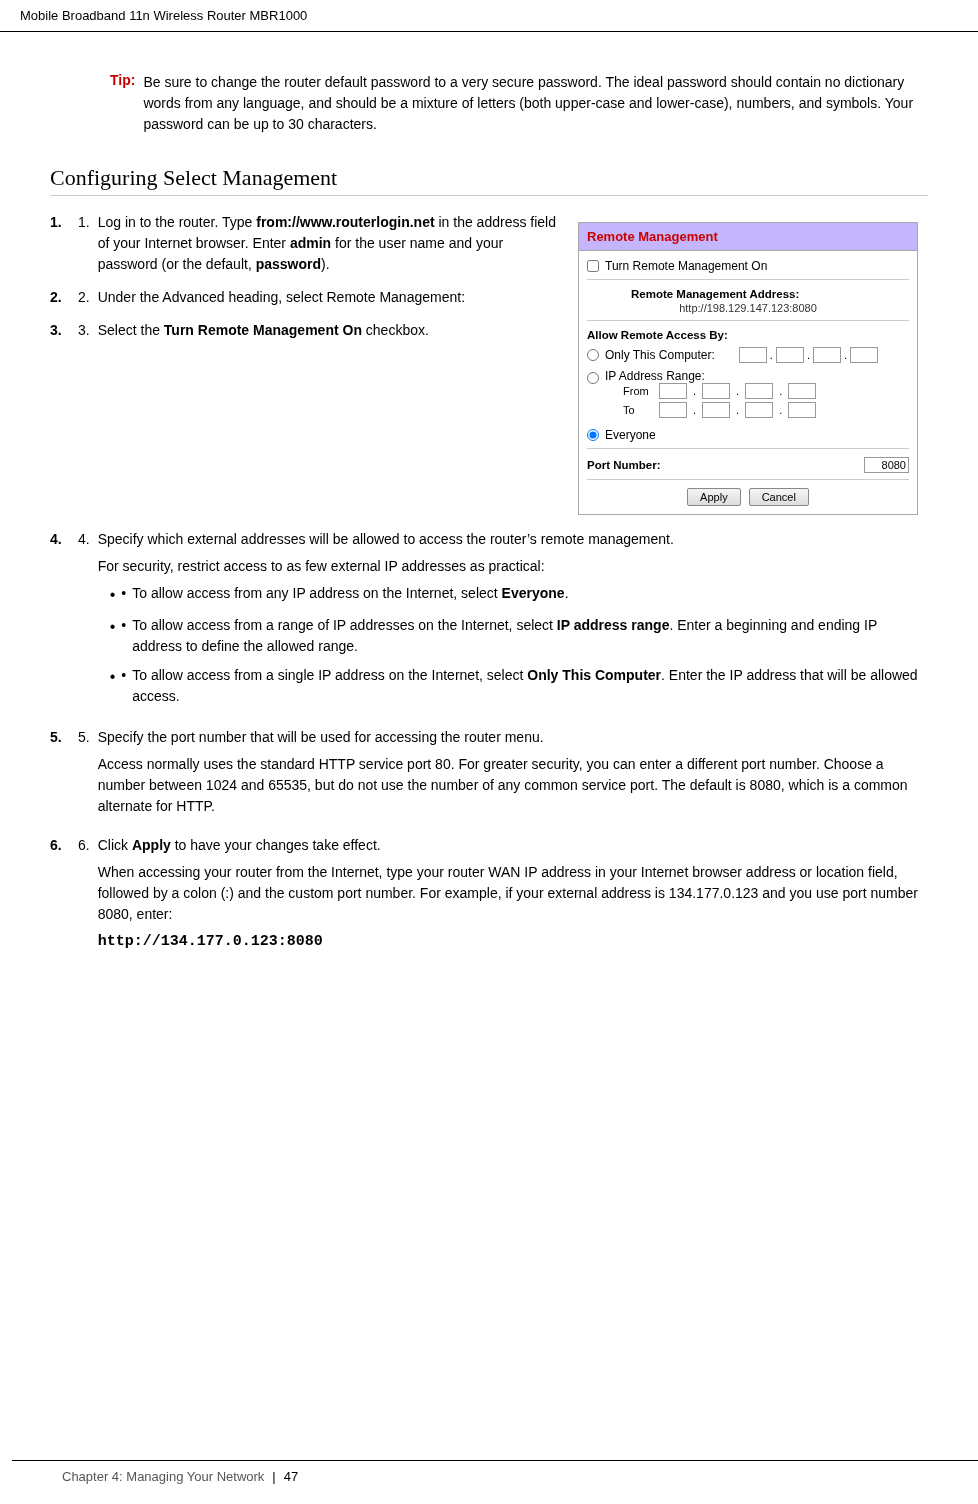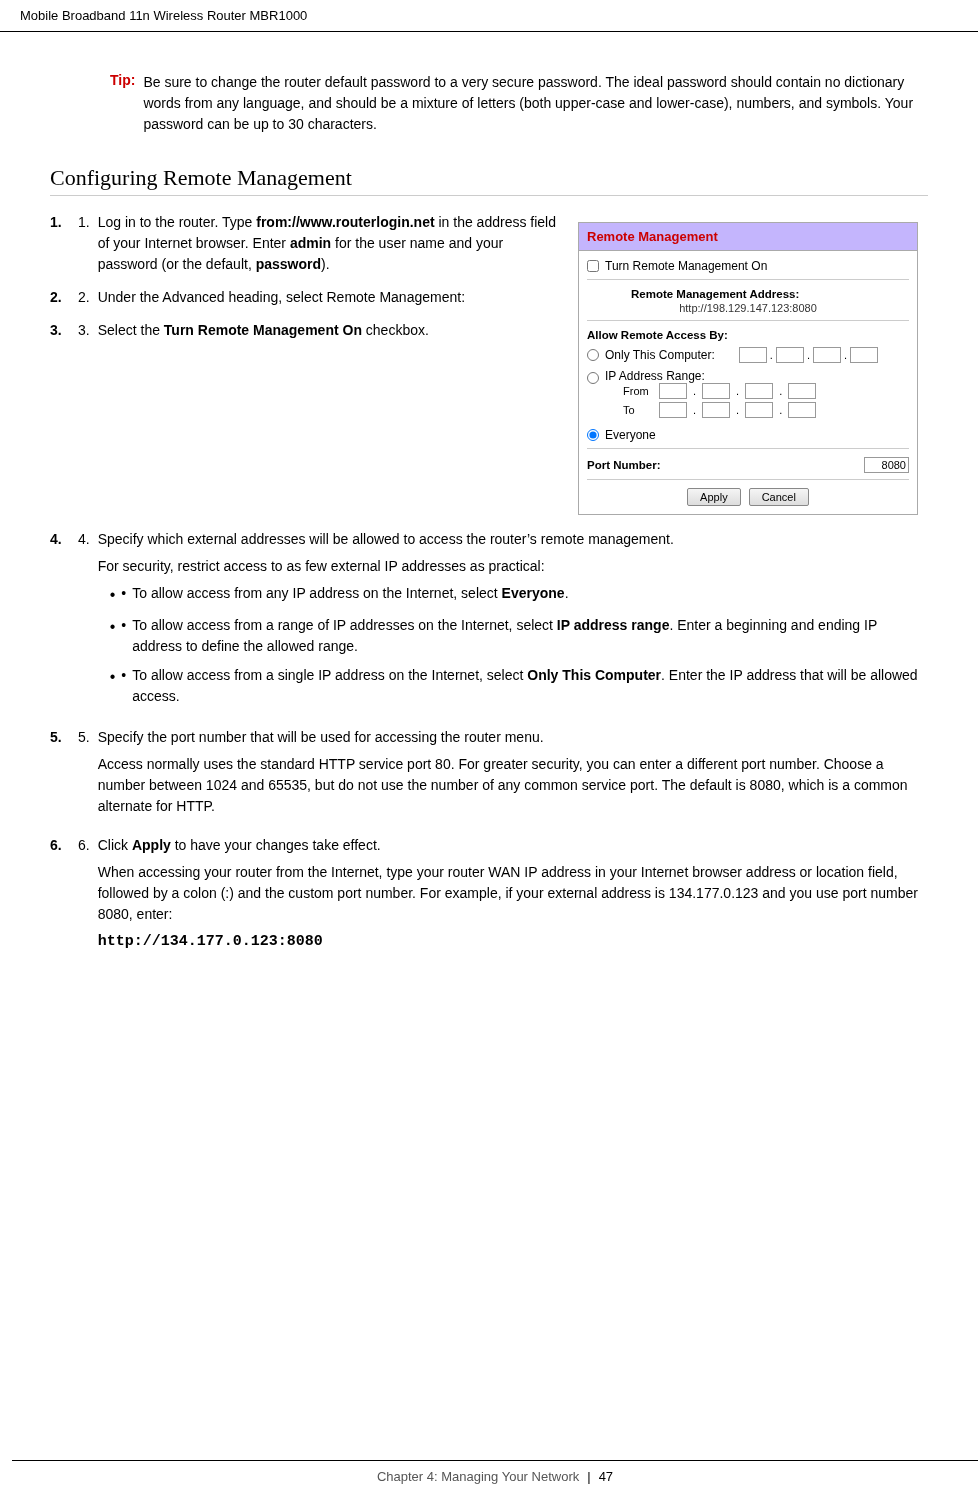--- a/index.html
+++ b/index.html
@@ -240,21 +240,21 @@
     .note-text {
       font-size: 14px;
       line-height: 1.5;
     }
     .page-footer {
       position: absolute;
       bottom: 20px;
       left: 12px;
       right: 0;
       display: flex;
-      justify-content: center;
+      justify-content: flex-start;
       padding: 0 50px;
       font-size: 13px;
       border-top: 1px solid #000;
       padding-top: 8px;
     }
     .footer-chapter { color: #555; }
     .footer-pipe { margin: 0 8px; }
     .footer-page { }
     
     .steps-below {
@@ -268,21 +268,21 @@
   <span>Mobile Broadband 11n Wireless Router MBR1000</span>
 </div>
 
 <div class="page-content">
 
   <div class="tip-box">
     <span class="tip-label">Tip:</span>
     <span class="tip-text">Be sure to change the router default password to a very secure password. The ideal password should contain no dictionary words from any language, and should be a mixture of letters (both upper-case and lower-case), numbers, and symbols. Your password can be up to 30 characters.</span>
   </div>
 
-  <h2 class="section-title">Configuring Remote Management</h2>
+  <h2 class="section-title">Configuring Select Management</h2>
 
   <div class="steps-container">
     <div class="steps-left">
       <ol class="main-steps">
 
         <li>
           <span class="step-num">1.</span>
           <div class="step-content">
             <span>Log in to the router. Type </span><strong>from://www.routerlogin.net</strong><span> in the address field of your Internet browser. Enter </span><strong>admin</strong><span> for the user name and your password (or the default, </span><strong>password</strong><span>).</span>
           </div>

